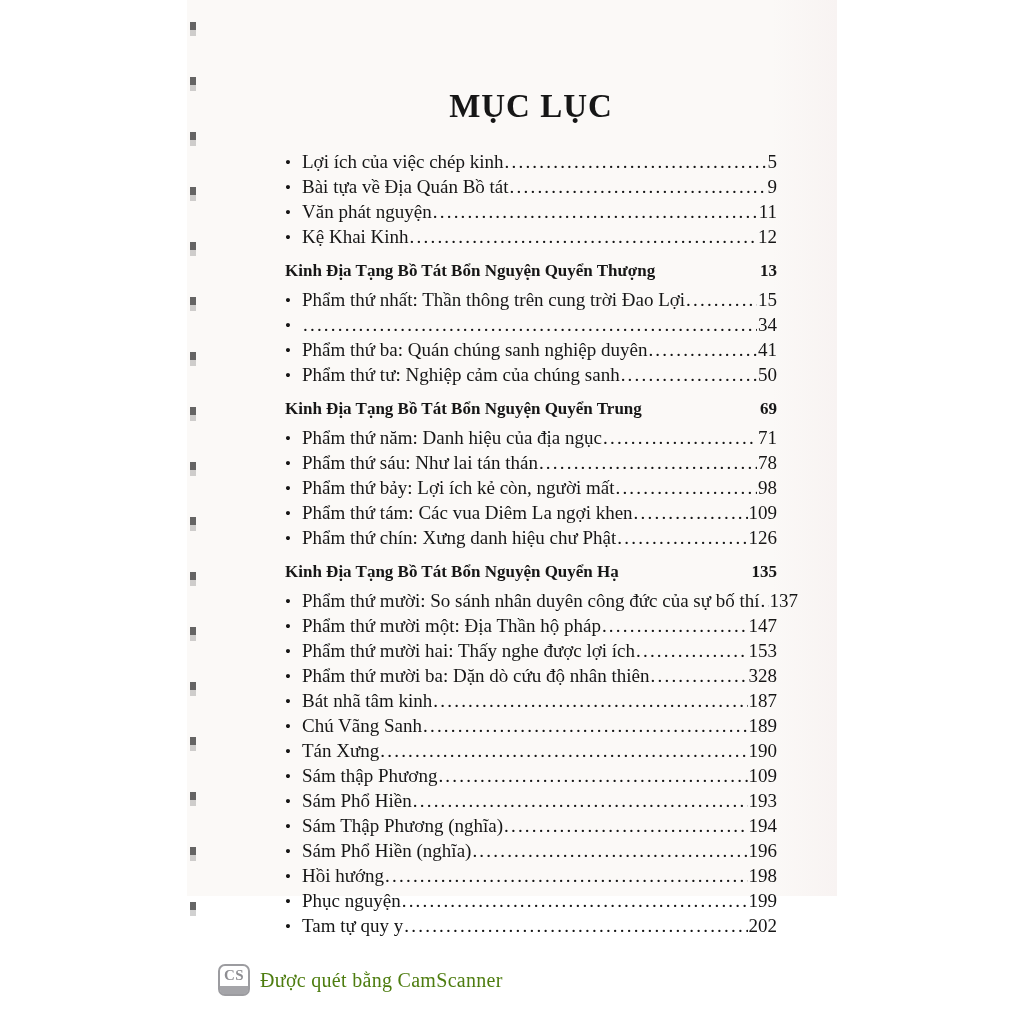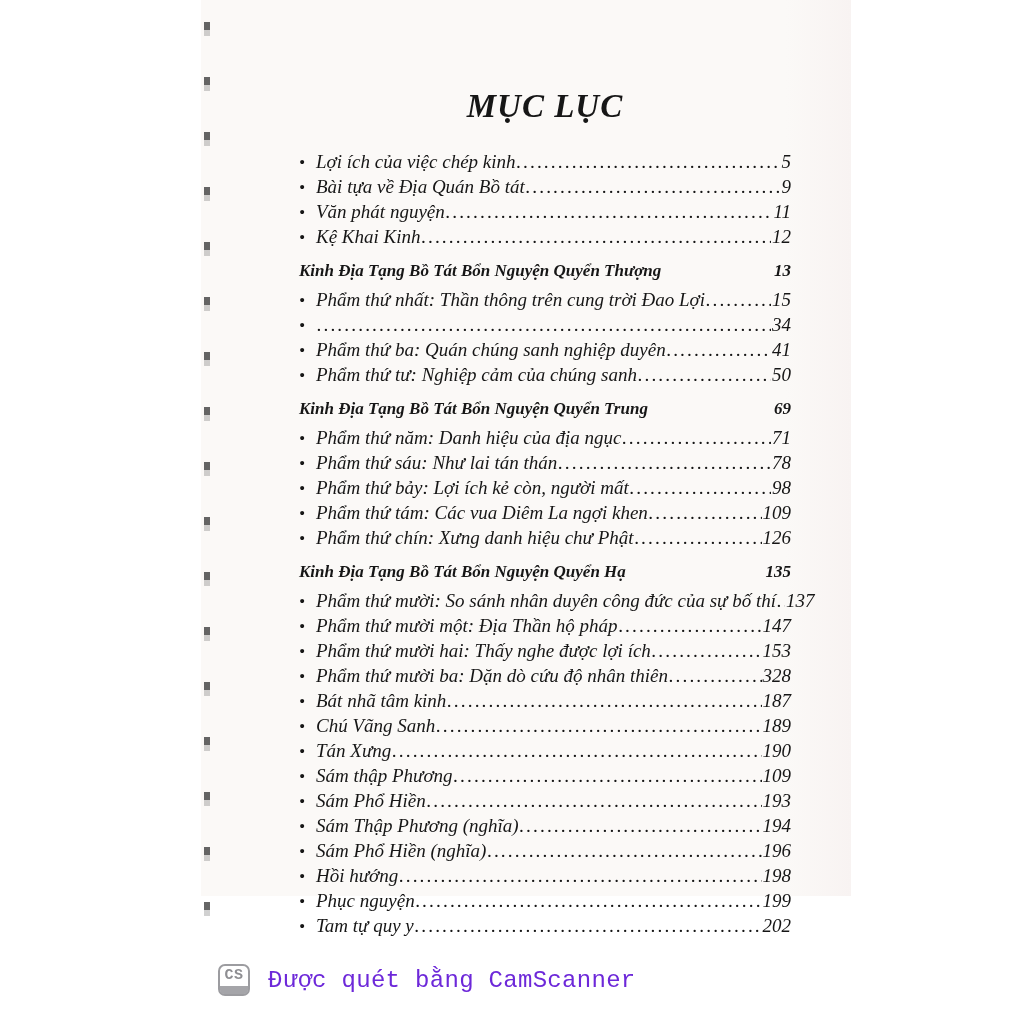--- a/index.html
+++ b/index.html
@@ -6,23 +6,22 @@
   body{
     width:1024px;height:1024px;
     background:#ffffff;
     position:relative;
     overflow:hidden;
     font-family:"Liberation Serif","DejaVu Serif",serif;
     color:#161616;
   }
   
   .page{
-    position:absolute;left:201px;top:0;width:650px;height:896px;
+    position:absolute;left:187px;top:0;width:650px;height:896px;
     background:linear-gradient(to right,#fbf9f7 0%,#fbf9f7 90%,#f8f3f2 100%);
-    font-style:italic;
   }
   
   .binding-strip{
     position:absolute;left:3px;top:22px;width:6px;height:930px;
     background:repeating-linear-gradient(to bottom,
       #3f3f3f 0px,#3f3f3f 8px,
       rgba(90,90,90,.35) 8px,rgba(90,90,90,.35) 14px,
       transparent 14px,transparent 55px);
     opacity:.8;
   }
@@ -58,38 +57,38 @@
     display:flex;align-items:baseline;
     height:25px;font-size:17px;line-height:25px;
     font-weight:700;
     margin:9px 0 4px 0;
     white-space:nowrap;
   }
   .section-row .spacer{flex:1 1 auto;}
   
   .footer{
     position:absolute;left:218px;top:964px;
-    display:flex;align-items:center;gap:18px;
-    font-family:Liberation Mono, monospace;
+    display:flex;align-items:center;gap:10px;
+    font-family:Liberation Serif, serif;
   }
   .cs-logo{
     position:relative;width:32px;height:32px;box-sizing:border-box;
     border:2px solid #9c9ca0;border-radius:7px;background:#ffffff;
     display:flex;align-items:flex-start;justify-content:center;
   }
   .cs-logo .cs-text{
     font-size:15px;font-weight:700;color:#8e8e92;line-height:19px;
     letter-spacing:.5px;
   }
   .cs-logo .cs-base{
     position:absolute;left:0;right:0;bottom:0;height:8px;
     background:#a5a5a9;border-radius:0 0 4px 4px;
   }
   .wm-text{
-    font-size:24px;color:#6d28d9;letter-spacing:.3px;
+    font-size:20px;color:#4d7c0f;letter-spacing:.3px;
   }
 </style>
 </head>
 <body>
 
 <div class="page">
   <div class="binding-strip"></div>
 
   <div class="content">
     <h1 class="title">MỤC LỤC</h1>

